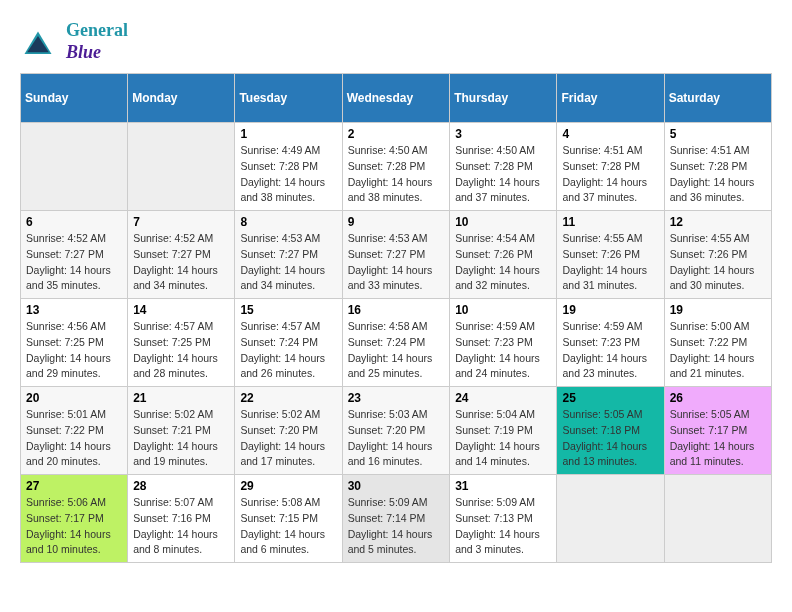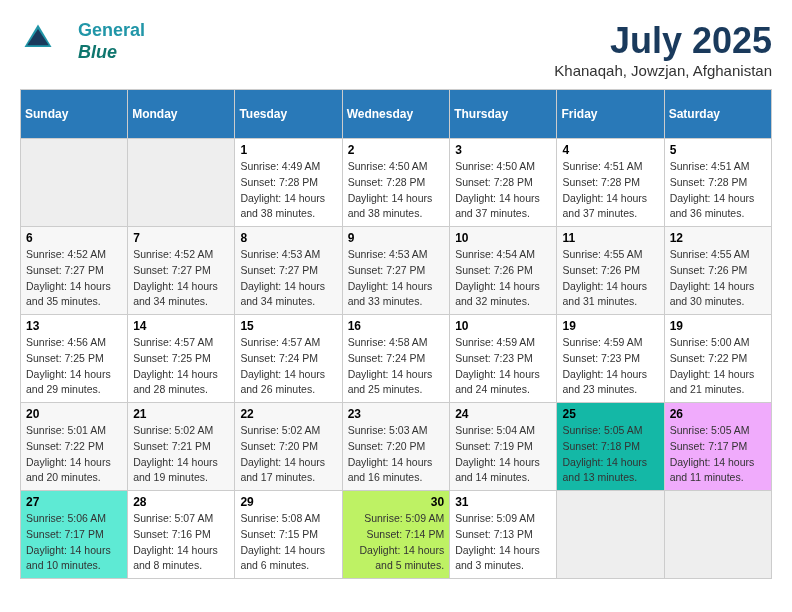--- a/index.html
+++ b/index.html
@@ -11,22 +11,23 @@
       padding: 20px;
     }
     .header {
       display: flex;
       justify-content: space-between;
       align-items: flex-start;
       margin-bottom: 10px;
     }
     .logo {
       display: flex;
-      align-items: flex-start;
-      gap: 22px;
+      align-items: flex-end;
+      gap: 10px;
+      font-family: Liberation Serif, serif;
     }
     .logo-text {
       font-size: 18px;
       font-weight: bold;
       color: #1a3a5c;
       line-height: 1.2;
     }
     .logo-text span {
       color: #2196a8;
     }
@@ -91,26 +92,22 @@
 <body>
 
 <div class="header">
   <div class="logo">
     <svg class="logo-icon" viewBox="0 0 40 40">
       <polygon points="20,5 35,30 5,30" fill="#2196a8"></polygon>
       <polygon points="20,10 32,28 8,28" fill="#1a3a5c"></polygon>
     </svg>
     <div class="logo-text">
       <div><span>General</span></div>
-      <div><span style="color:#0f766e;font-style:italic;">Blue</span></div>
+      <div><span style="color:#4c1d95;font-style:italic;">Blue</span></div>
     </div>
-  </div>
-  <div class="title-block">
-    <div class="month-title">July 2025</div>
-    <div class="subtitle">Khanaqah, Jowzjan, Afghanistan</div>
   </div>
 </div>
 
 <table class="calendar">
   <thead>
     <tr>
       <th>Sunday</th>
       <th>Monday</th>
       <th>Tuesday</th>
       <th>Wednesday</th>
@@ -228,33 +225,33 @@
         <td style="background: #14b8a6;">
           <span class="day-num">25</span>
           <div class="day-info">Sunrise: 5:05 AM<br>Sunset: 7:18 PM<br>Daylight: 14 hours<br>and 13 minutes.</div>
         </td>
         <td style="background: #f0abfc;">
           <span class="day-num">26</span>
           <div class="day-info">Sunrise: 5:05 AM<br>Sunset: 7:17 PM<br>Daylight: 14 hours<br>and 11 minutes.</div>
         </td>
       </tr>
       <tr>
-        <td style="background: #5eead4; margin-left: 19px;">
+        <td style="background: #bef264; margin-left: 19px;">
           <span class="day-num">27</span>
           <div class="day-info">Sunrise: 5:06 AM<br>Sunset: 7:17 PM<br>Daylight: 14 hours<br>and 10 minutes.</div>
         </td>
         <td style="background: rgb(255, 255, 255);">
           <span class="day-num">28</span>
           <div class="day-info">Sunrise: 5:07 AM<br>Sunset: 7:16 PM<br>Daylight: 14 hours<br>and 8 minutes.</div>
         </td>
         <td style="background: rgb(255, 255, 255);">
           <span class="day-num">29</span>
           <div class="day-info">Sunrise: 5:08 AM<br>Sunset: 7:15 PM<br>Daylight: 14 hours<br>and 6 minutes.</div>
         </td>
-        <td style="background: #bef264; text-align: right;">
+        <td style="background: #e5e5e5;">
           <span class="day-num">30</span>
           <div class="day-info">Sunrise: 5:09 AM<br>Sunset: 7:14 PM<br>Daylight: 14 hours<br>and 5 minutes.</div>
         </td>
         <td style="background: rgb(255, 255, 255);">
           <span class="day-num">31</span>
           <div class="day-info">Sunrise: 5:09 AM<br>Sunset: 7:13 PM<br>Daylight: 14 hours<br>and 3 minutes.</div>
         </td>
         <td style="background: rgb(238, 238, 238);"></td>
         <td style="background: rgb(238, 238, 238);"></td>
       </tr>

